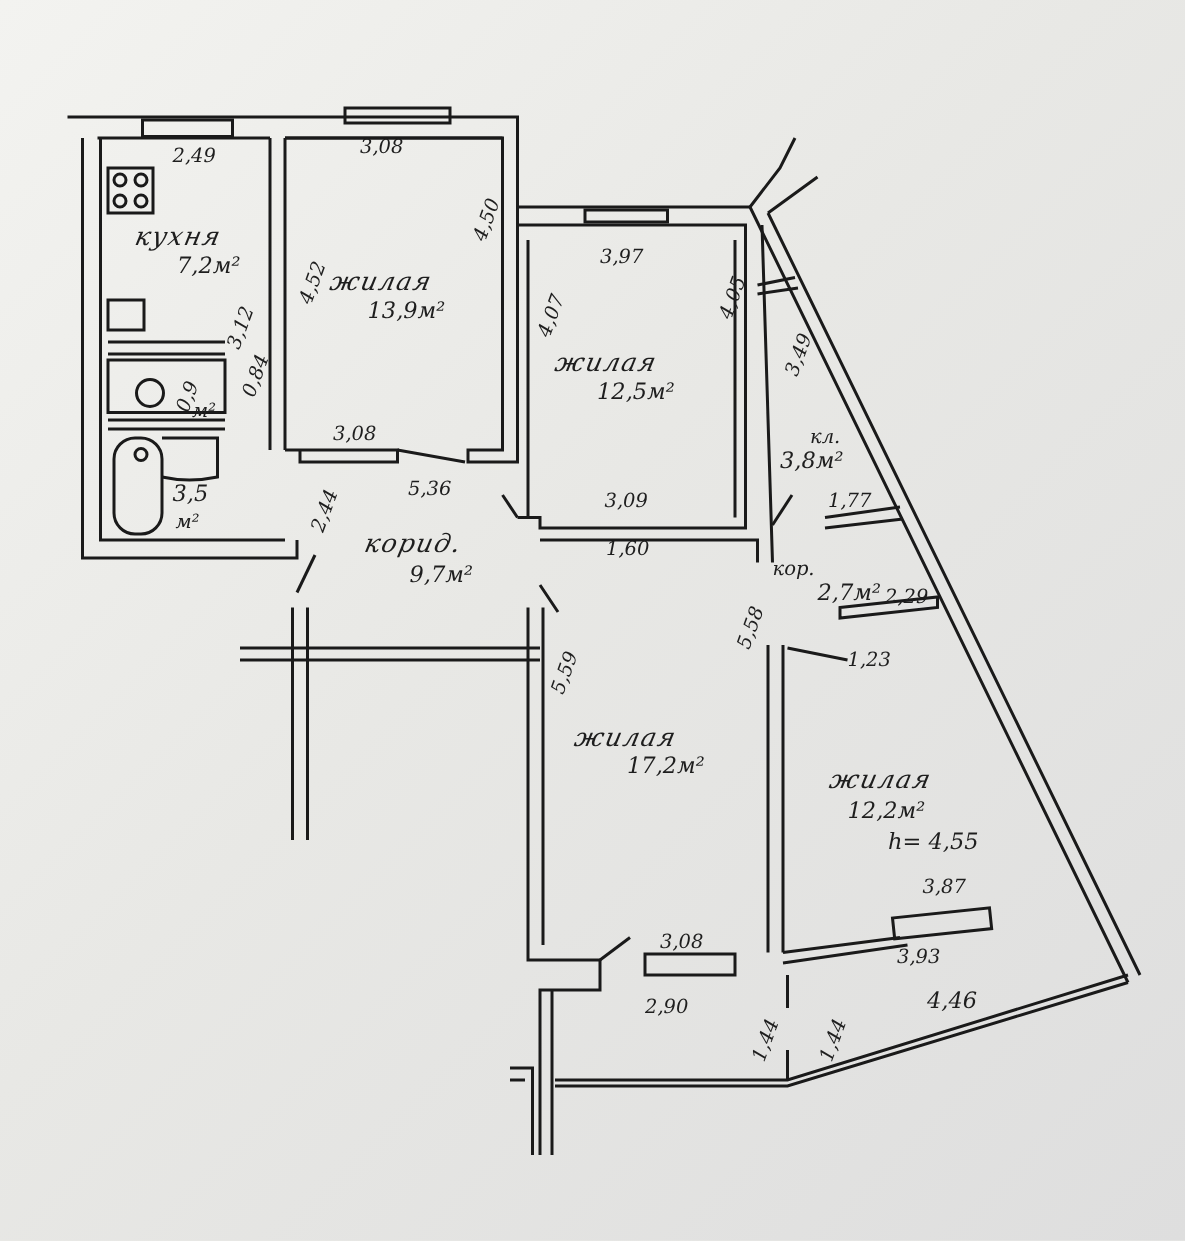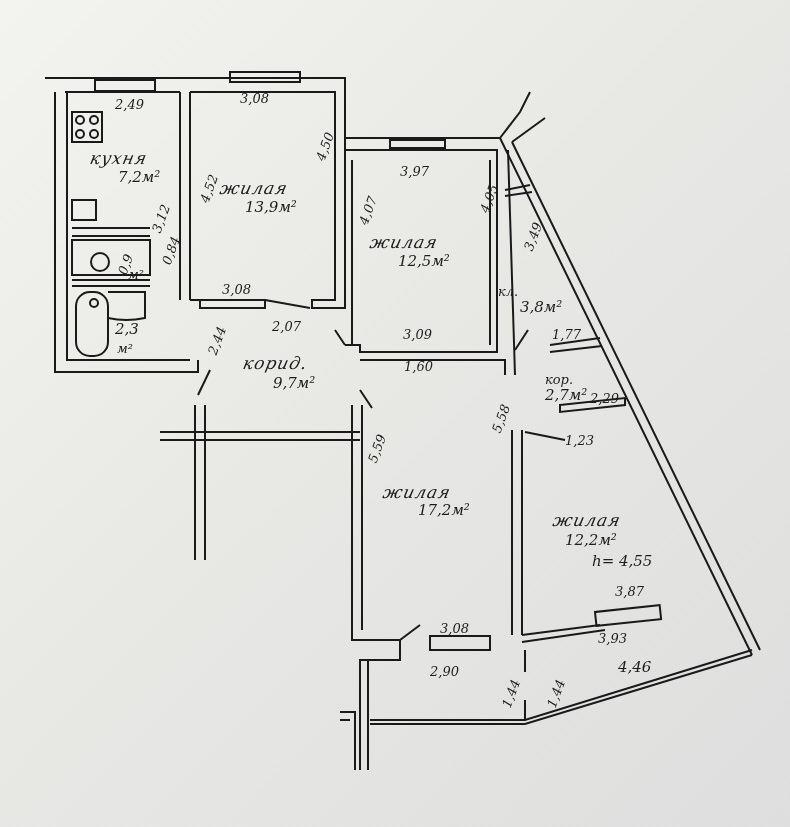--- a/index.html
+++ b/index.html
@@ -84,47 +84,47 @@
 
 <div class="lbl dim" style="left:115px;top:98px">2,49</div>
 <div class="lbl room" style="left:92px;top:150px">кухня</div>
 <div class="lbl area" style="left:118px;top:170px">7,2м²</div>
 <div class="lbl dim rot" style="left:150px;top:230px">3,12</div>
 
 <div class="lbl dim rot" style="left:116px;top:272px">0,9</div>
 <div class="lbl dim" style="left:128px;top:268px">м²</div>
 <div class="lbl dim rot" style="left:160px;top:262px">0,84</div>
 
-<div class="lbl area" style="left:115px;top:322px">2,3</div>
+<div class="lbl area" style="left:115px;top:322px">3,5</div>
 <div class="lbl dim" style="left:117px;top:342px">м²</div>
 
 <div class="lbl dim" style="left:240px;top:92px">3,08</div>
 <div class="lbl dim rot" style="left:314px;top:158px">4,50</div>
 <div class="lbl dim rot" style="left:198px;top:200px">4,52</div>
 <div class="lbl room" style="left:222px;top:180px">жилая</div>
 <div class="lbl area" style="left:245px;top:200px">13,9м²</div>
 <div class="lbl dim" style="left:222px;top:283px">3,08</div>
 
 <div class="lbl dim" style="left:400px;top:165px">3,97</div>
 <div class="lbl dim rot" style="left:357px;top:222px">4,07</div>
 <div class="lbl dim rot" style="left:478px;top:210px">4,05</div>
 <div class="lbl room" style="left:372px;top:234px">жилая</div>
 <div class="lbl area" style="left:398px;top:254px">12,5м²</div>
 <div class="lbl dim" style="left:403px;top:328px">3,09</div>
 
 <div class="lbl dim rot" style="left:522px;top:248px">3,49</div>
-<div class="lbl dim" style="left:498px;top:285px">кл.</div>
+<div class="lbl dim" style="left:540px;top:285px">кл.</div>
 <div class="lbl area" style="left:520px;top:300px">3,8м²</div>
 <div class="lbl dim" style="left:552px;top:328px">1,77</div>
 
-<div class="lbl dim" style="left:545px;top:373px">кор.</div>
+<div class="lbl dim" style="left:515px;top:373px">кор.</div>
 <div class="lbl area" style="left:545px;top:388px">2,7м²</div>
 <div class="lbl dim" style="left:590px;top:392px">2,29</div>
 
-<div class="lbl dim" style="left:272px;top:320px">2,07</div>
+<div class="lbl dim" style="left:272px;top:320px">5,36</div>
 <div class="lbl dim rot" style="left:206px;top:352px">2,44</div>
 <div class="lbl room" style="left:245px;top:355px">корид.</div>
 <div class="lbl area" style="left:273px;top:376px">9,7м²</div>
 
 <div class="lbl dim" style="left:404px;top:360px">1,60</div>
 <div class="lbl dim rot" style="left:366px;top:460px">5,59</div>
 <div class="lbl dim rot" style="left:490px;top:430px">5,58</div>
 <div class="lbl room" style="left:385px;top:484px">жилая</div>
 <div class="lbl area" style="left:418px;top:503px">17,2м²</div>
 <div class="lbl dim" style="left:440px;top:622px">3,08</div>

